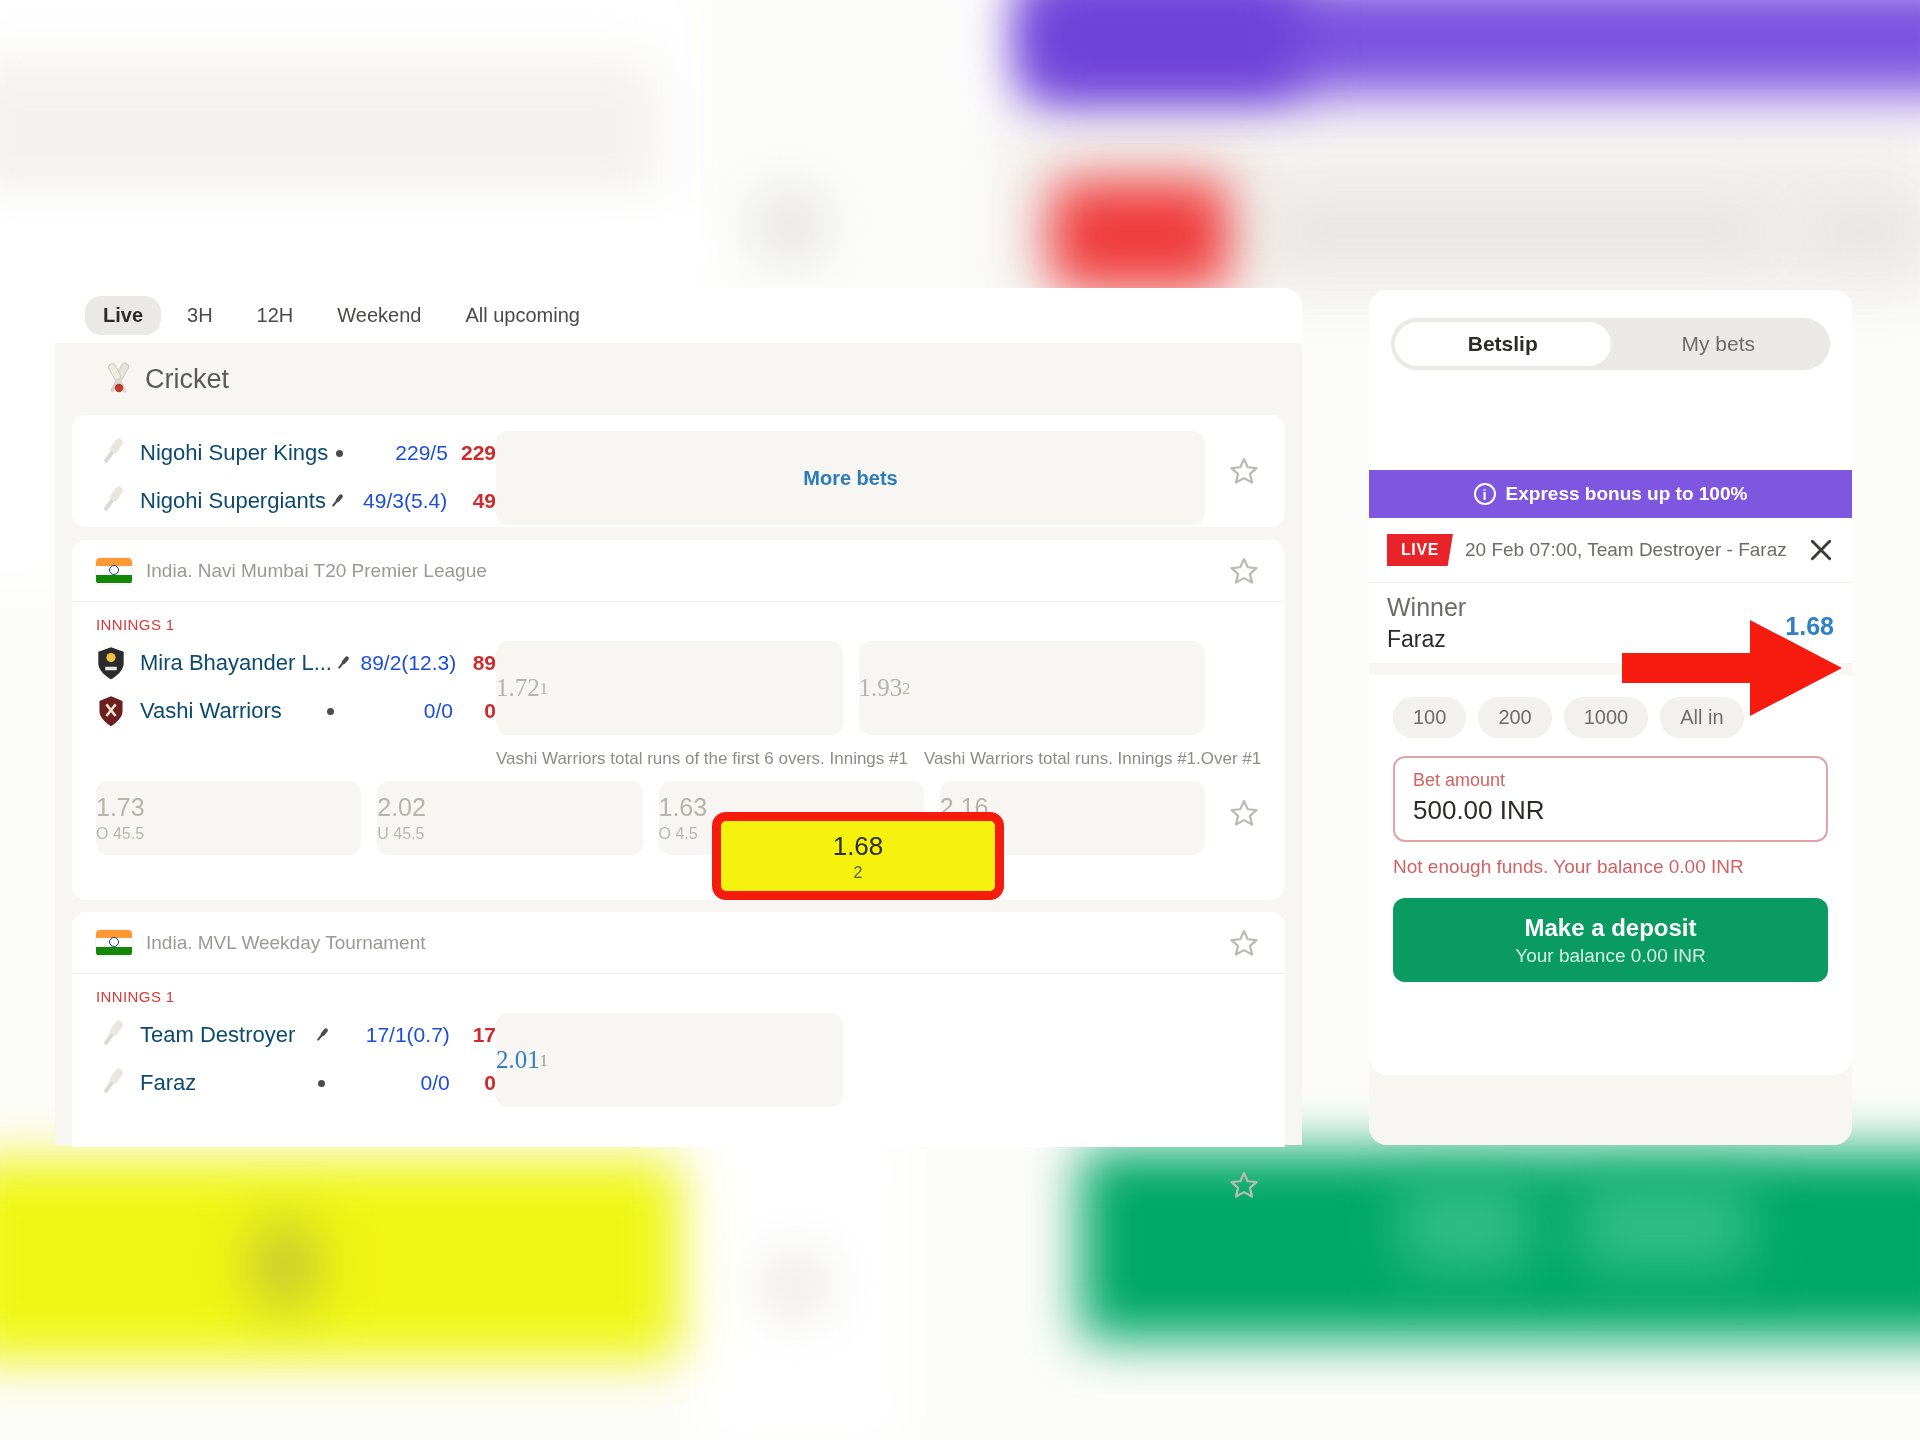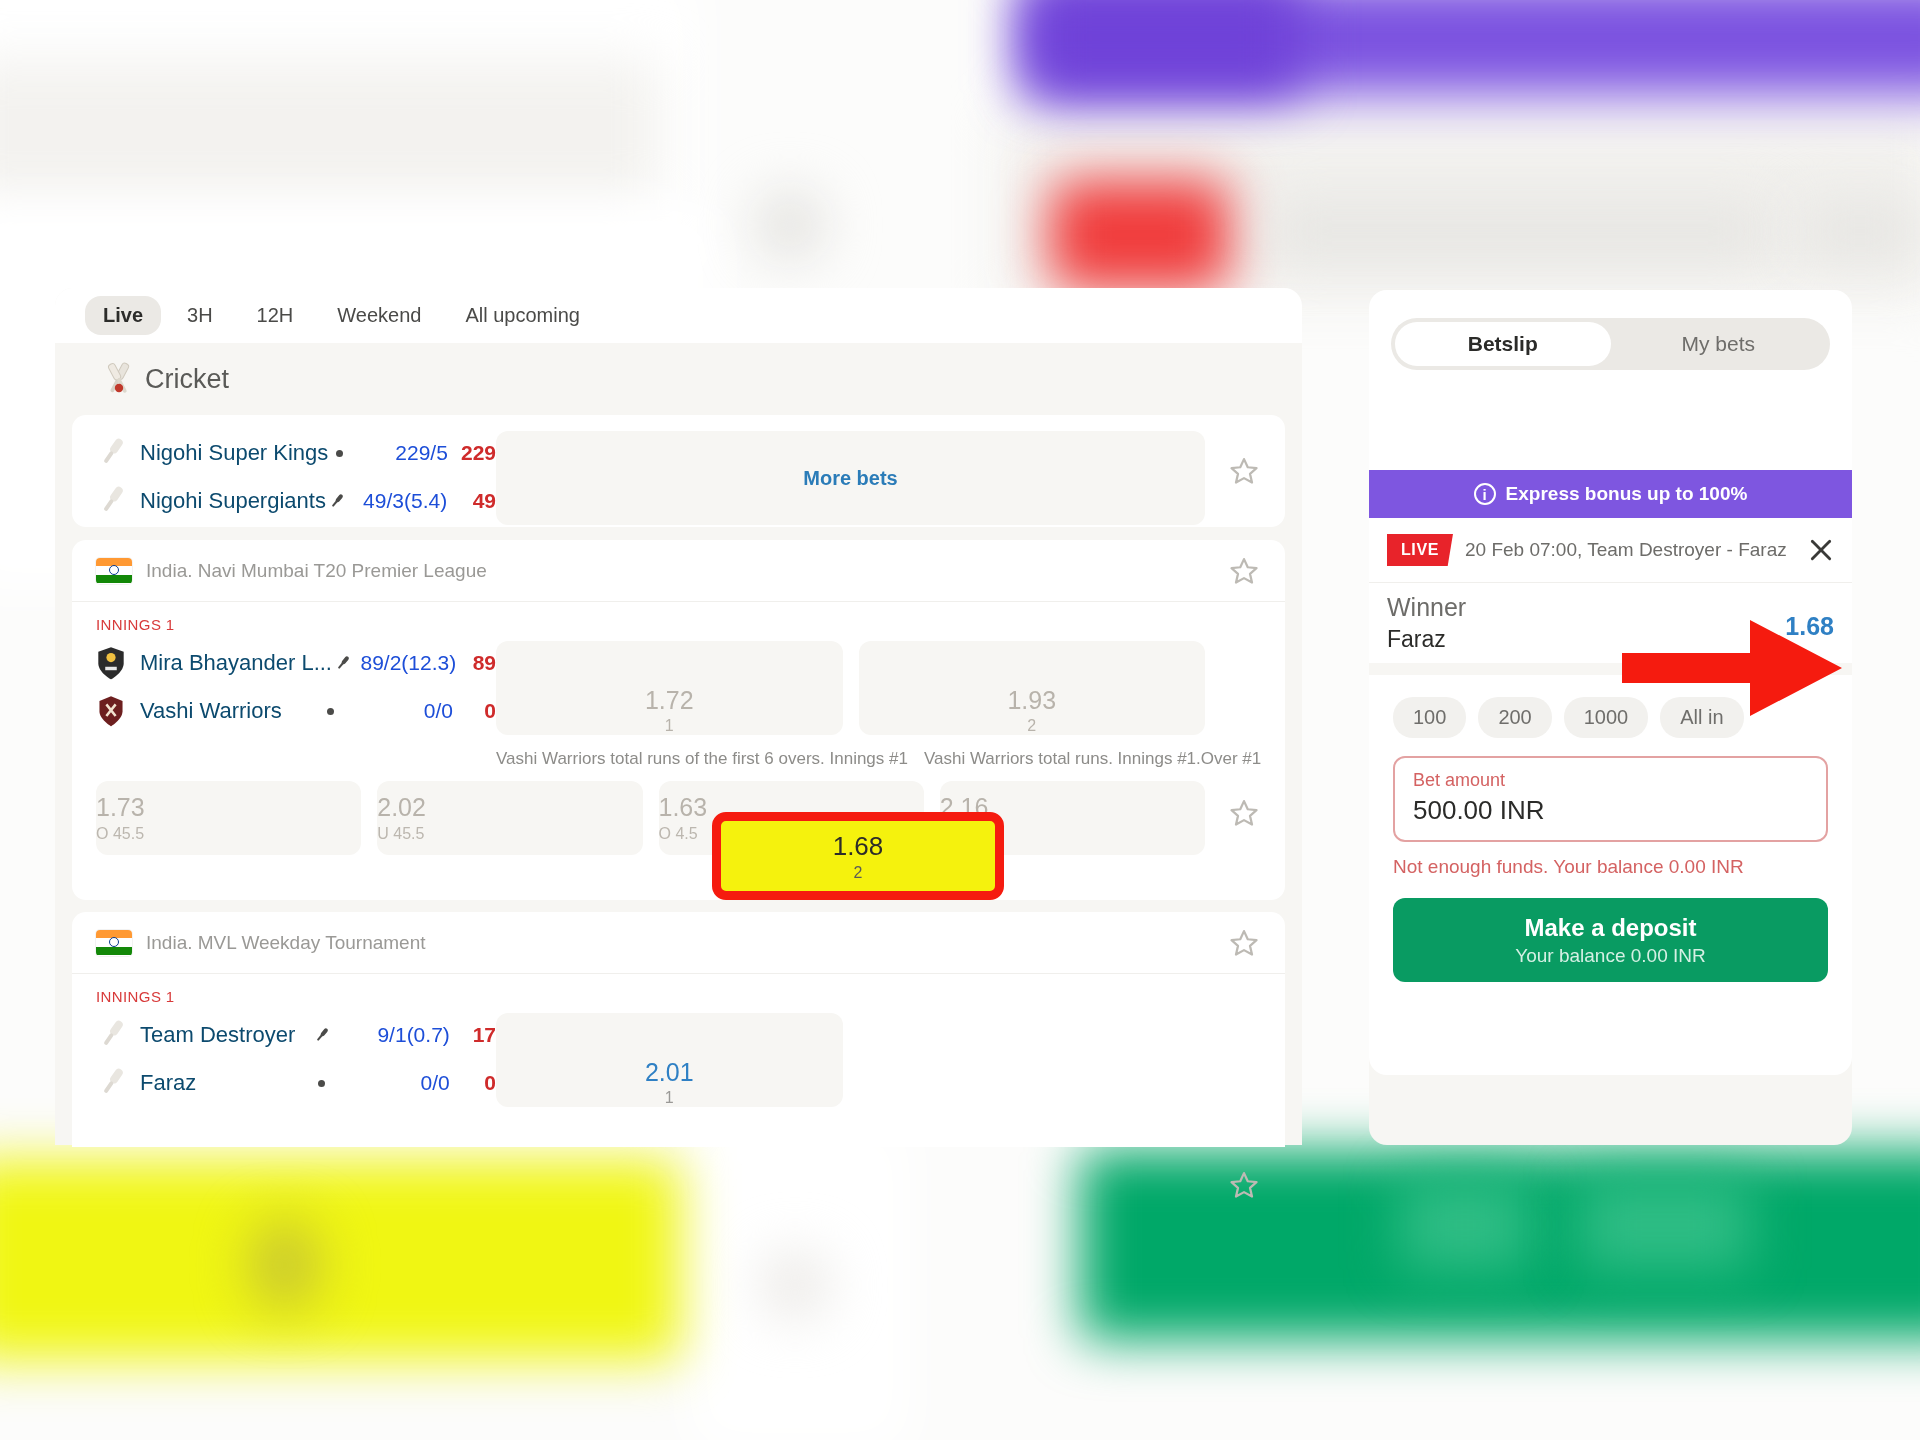--- a/index.html
+++ b/index.html
@@ -101,22 +101,22 @@
   .team-name { font-size: 22px; color: #0c4a6e; white-space: nowrap; }
   .tn-w1 { width: 196px; }
   .serve { width: 26px; display:flex; align-items:center; justify-content:center; }
   .dot { width: 7px; height: 7px; background:#4b4b49; border-radius:50%; display:inline-block; }
   .score { font-size: 21px; color:#1d4ed8; text-align:right; }
   .score-total { font-size: 21px; color:#cf2b2b; font-weight: bold; text-align:right; }
 
   .odds-area { flex: 1; display: flex; gap: 16px; padding-top: 6px; padding-right: 56px; }
   .odd-cell {
     flex: 1; background:#f7f6f3; border-radius: 12px;
-    display:flex; flex-direction:column; align-items:center; justify-content:flex-end;
-    cursor: pointer; min-height: 78px;
+    display:flex; flex-direction:row; align-items:center; justify-content:flex-start;
+    cursor: pointer; min-height: 78px; font-family: Liberation Serif, serif;
   }
   .odd-val { font-size: 25px; color:#b8b3ab; }
   .odd-sub { font-size: 16px; color:#b8b3ab; margin-top: 2px; }
   .odd-cell.blue .odd-val { color:#2f80c4; }
   .odd-cell.blue .odd-sub { color:#9a9996; }
 
   .more-bets {
     flex:1; background:#f7f6f3; border-radius: 12px; display:flex;
     align-items:center; justify-content:center; font-size: 20px; font-weight:bold;
     color:#2b7cb8; cursor:pointer; min-height: 78px;
@@ -457,21 +457,21 @@
           </div>
           <div class="team-name" style="width:176px;">Team Destroyer</div>
           <div class="serve">
             <svg width="18" height="18" viewBox="0 0 18 18">
                 <g transform="rotate(40 9 9)">
                   <rect x="7" y="1" width="4" height="9" rx="2" fill="#4b4b49"></rect>
                   <rect x="8" y="9" width="2" height="7" rx="1" fill="#4b4b49"></rect>
                 </g>
               </svg>
           </div>
-          <div class="score" style="width:120px;">9/1(0.7)</div>
+          <div class="score" style="width:120px;">17/1(0.7)</div>
           <div class="score-total" style="width:48px;">17</div>
         </div>
         <div class="team-line">
           <div class="bat-icon">
             <svg viewBox="0 0 34 34">
                 <g transform="rotate(35 17 17)">
                   <rect x="13" y="3" width="8" height="16" rx="4" fill="#e9e6e0"></rect>
                   <rect x="15" y="18" width="4" height="13" rx="2" fill="#ddd9d2"></rect>
                 </g>
               </svg>

